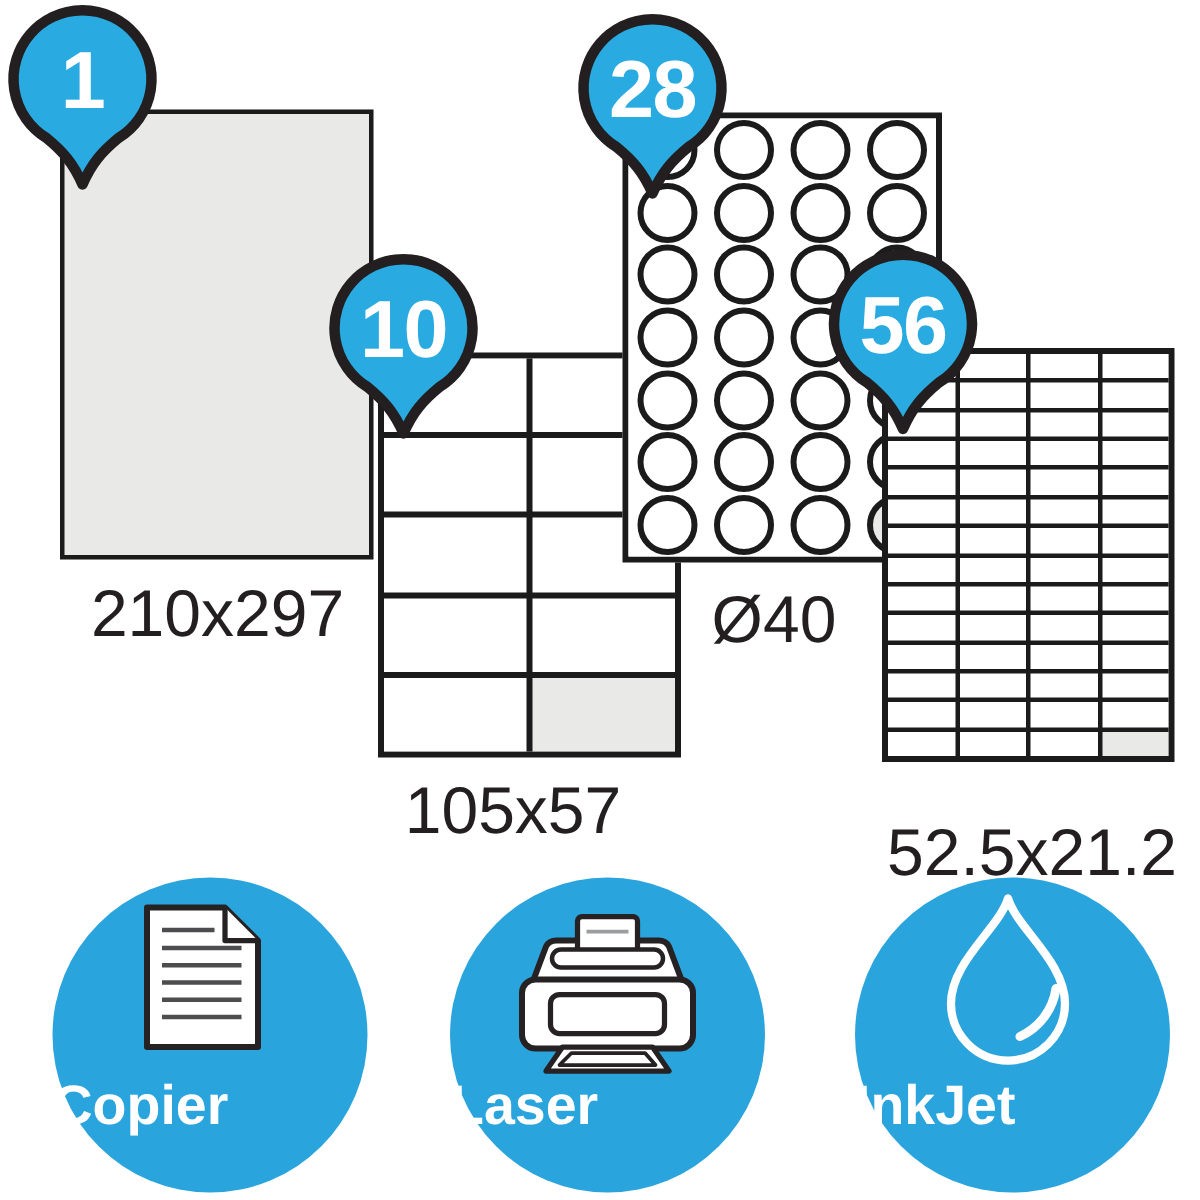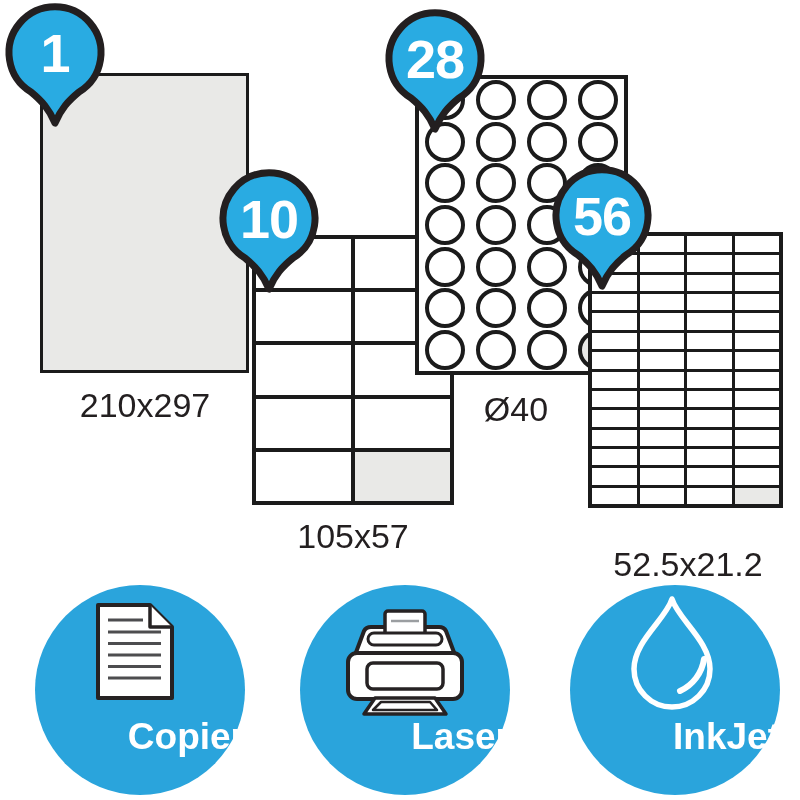--- a/index.html
+++ b/index.html
@@ -17,34 +17,34 @@
   .sheet.s56 .grid-lines{gap:3px;}
   .cell{background:#fff;}
   .cell.gray{background:#e9e9e7;}
 
   .dot-grid{position:absolute;inset:0;display:grid;background:#fff;}
   .dot-cell{display:flex;align-items:center;justify-content:center;}
   .dot{width:40px;height:40px;box-sizing:border-box;border:4px solid #1b1b1b;border-radius:50%;background:#fff;}
   .dot.gray{background:#e9e9e7;}
 
   
-  .dim{position:absolute;transform:translateX(-50%);font-size:34px;line-height:1;
+  .dim{position:absolute;transform:translateX(-50%);font-size:44px;line-height:1;
        color:#231f20;white-space:nowrap;letter-spacing:0px;}
 
   
   .badge{position:absolute;overflow:visible;}
   .badge path{fill:var(--badge-blue,#29abe2);stroke:#231f20;stroke-width:7;stroke-linejoin:round;}
   .badge text{fill:#ffffff;font-family:"Liberation Sans",sans-serif;font-weight:bold;
               font-size:54px;text-anchor:middle;letter-spacing:-1px;}
 
   
   .feature{position:absolute;top:585px;width:210px;height:210px;border-radius:50%;
            background:var(--circle-blue,#2aa4dc);}
   .feature svg{position:absolute;inset:0;}
-  .feature-label{position:absolute;left:0;right:0;top:716px;text-align:right;
+  .feature-label{position:absolute;left:0;right:0;top:716px;text-align:left;
                  font-size:37px;font-weight:bold;color:#ffffff;}
   .fl1{left:35px;} .fl2{left:300px;} .fl3{left:570px;}
   .feature-label.t1{left:35px;width:210px;} .feature-label.t2{left:300px;width:210px;}
   .feature-label.t3{left:570px;width:210px;}
 </style>
 </head>
 <body>
 
 <div class="stage">
 
@@ -209,21 +209,21 @@
         <div class="cell"></div>
         <div class="cell"></div>
         <div class="cell"></div>
         <div class="cell"></div>
         <div class="cell"></div>
         <div class="cell gray"></div>
       </div>
   </div>
 
   <div class="dim" style="left:145px;top:388px;">210x297</div>
-  <div class="dim" style="left:353px;top:519px;">105x57</div>
+  <div class="dim" style="left:342px;top:519px;">105x57</div>
   <div class="dim" style="left:516px;top:392px;">Ø40</div>
   <div class="dim" style="left:688px;top:547px;">52.5x21.2</div>
 
   <svg class="badge" style="left:-5px;top:-9px;" width="120" height="140" viewBox="-60 -62 120 140">
     <path d="M0,70 C-6,56 -13,48 -24,39 A46,46 0 1 1 24,39 C13,48 6,56 0,70 Z"></path>
     <text x="0" y="19">1</text>
   </svg>
   <svg class="badge" style="left:209px;top:157px;" width="120" height="140" viewBox="-60 -62 120 140">
     <path d="M0,70 C-6,56 -13,48 -24,39 A46,46 0 1 1 24,39 C13,48 6,56 0,70 Z"></path>
     <text x="0" y="19">10</text>

